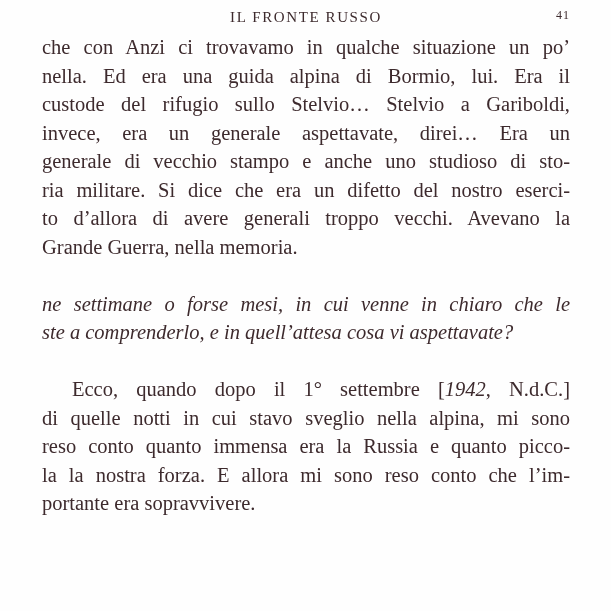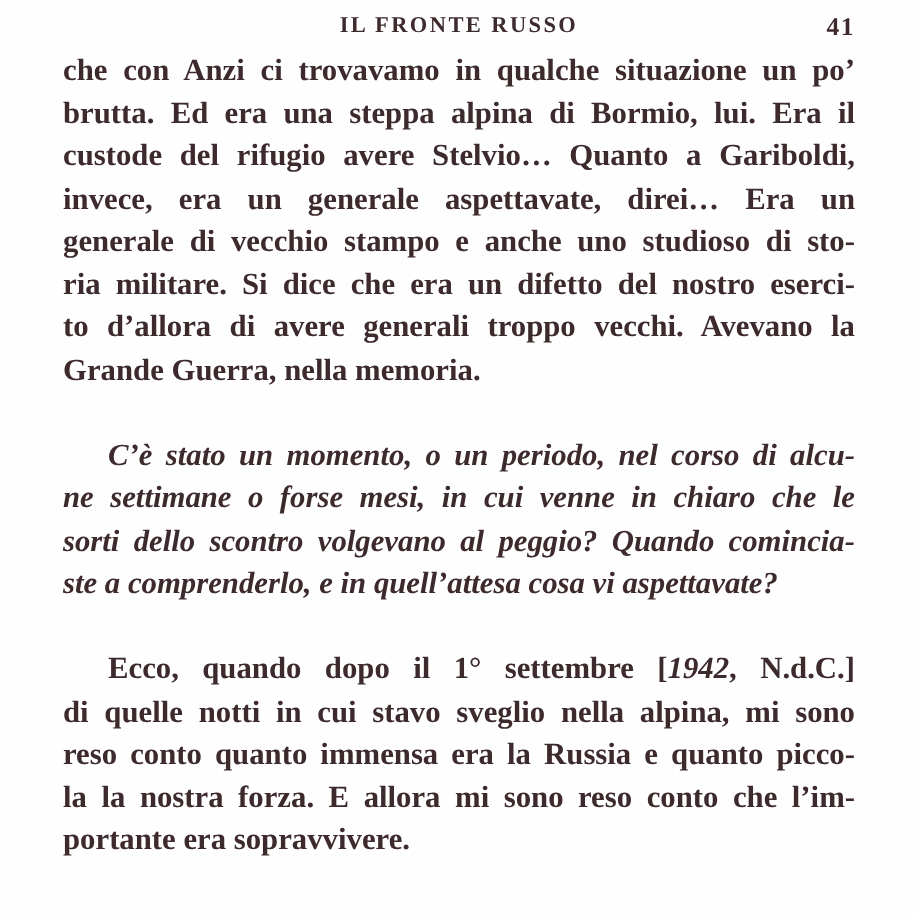--- a/index.html
+++ b/index.html
@@ -10,41 +10,40 @@
   .page {
     position: relative;
     width: 611px;
     height: 611px;
     box-sizing: border-box;
     background: var(--paper, #fefefe);
     color: var(--ink, #3d2a2d);
     font-family: "Liberation Serif", "DejaVu Serif", serif;
     padding: 8px 41px 0 42px;
     overflow: hidden;
-    font-weight: bold;
   }
   .running-header {
     position: relative;
     height: 24px;
   }
   .header-title {
     position: absolute;
     left: 0;
     right: 0;
     top: 1px;
     text-align: center;
     font-size: 15px;
     letter-spacing: 1.6px;
     text-transform: uppercase;
   }
   .page-number {
     position: absolute;
     right: 0;
     top: 0;
-    font-size: 17px;
+    font-size: 12px;
     letter-spacing: 1px;
     font-variant-numeric: oldstyle-nums;
   }
   .body-text {
     margin-top: 1px;
   }
   .line {
     font-size: 20.5px;
     line-height: 28.5px;
     text-align: justify;
@@ -71,33 +70,31 @@
 <body>
 
 <div class="page">
   <div class="running-header">
     <span class="header-title">IL FRONTE RUSSO</span>
     <span class="page-number">41</span>
   </div>
   <div class="body-text">
       <div class="para">
         <div class="line"><span>che con Anzi ci trovavamo in qualche situazione un po’</span></div>
-        <div class="line"><span>brutta. Ed era una steppa alpina di Bormio, lui. Era il</span></div>
-        <div class="line"><span>custode del rifugio avere Stelvio… Quanto a Gariboldi,</span></div>
+        <div class="line"><span>nella. Ed era una guida alpina di Bormio, lui. Era il</span></div>
+        <div class="line"><span>custode del rifugio sullo Stelvio… Stelvio a Gariboldi,</span></div>
         <div class="line"><span>invece, era un generale aspettavate, direi… Era un</span></div>
         <div class="line"><span>generale di vecchio stampo e anche uno studioso di sto-</span></div>
         <div class="line"><span>ria militare. Si dice che era un difetto del nostro eserci-</span></div>
         <div class="line"><span>to d’allora di avere generali troppo vecchi. Avevano la</span></div>
         <div class="line last"><span>Grande Guerra, nella memoria.</span></div>
       </div>
       <div class="spacer"></div>
       <div class="para italic">
-        <div class="line indent"><span>C’è stato un momento, o un periodo, nel corso di alcu-</span></div>
         <div class="line"><span>ne settimane o forse mesi, in cui venne in chiaro che le</span></div>
-        <div class="line"><span>sorti dello scontro volgevano al peggio? Quando comincia-</span></div>
         <div class="line last"><span>ste a comprenderlo, e in quell’attesa cosa vi aspettavate?</span></div>
       </div>
       <div class="spacer"></div>
       <div class="para">
         <div class="line indent"><span>Ecco, quando dopo il 1° settembre [</span><span class="em">1942</span><span>, N.d.C.]</span></div>
         <div class="line"><span>di quelle notti in cui stavo sveglio nella alpina, mi sono</span></div>
         <div class="line"><span>reso conto quanto immensa era la Russia e quanto picco-</span></div>
         <div class="line"><span>la la nostra forza. E allora mi sono reso conto che l’im-</span></div>
         <div class="line last"><span>portante era sopravvivere.</span></div>
       </div>

